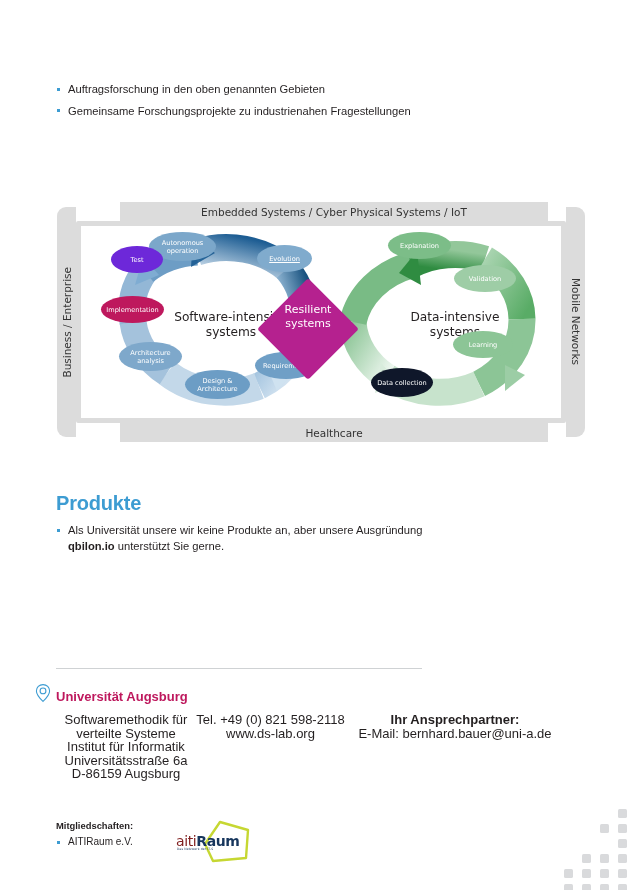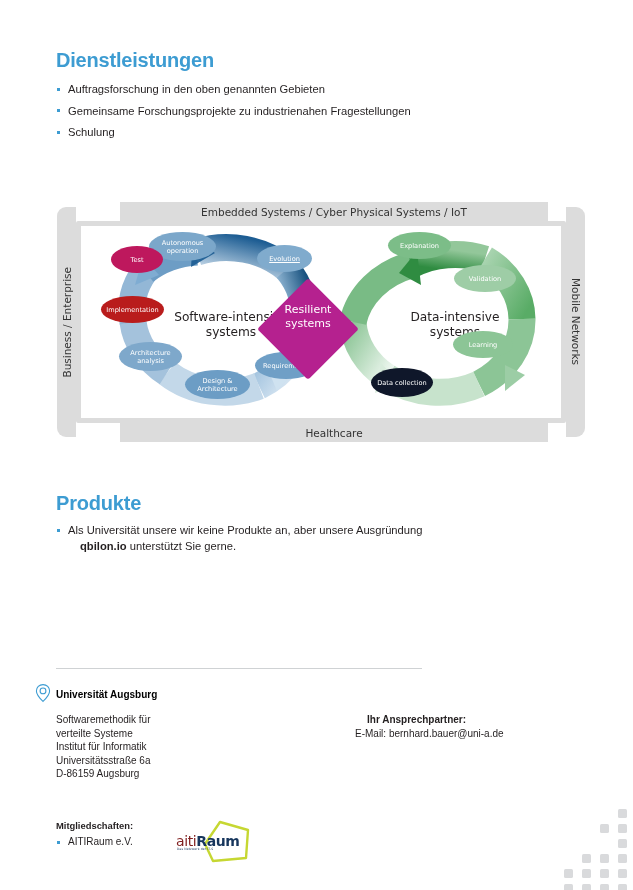--- a/index.html
+++ b/index.html
@@ -37,21 +37,21 @@
     content:"";
     position:absolute;
     left:1px;top:8.5px;
     width:3px;height:3px;
     background:#3d9cd2;
   }
   #list-dienst{left:56px;top:79px;width:460px;}
   #list-produkte{left:56px;top:522px;width:400px;}
   #list-produkte li{line-height:15.5px;padding-top:1px;}
   #list-produkte li::before{top:7px;}
-  .b{font-weight:bold;margin-left:12px;}
+  .b{font-weight:bold;}
 
   
   .diagram{
     position:absolute;
     left:57px;top:202px;
     width:528px;height:240px;
   }
   .frame-top,.frame-bottom{
     position:absolute;
     background:#dcdcdc;
@@ -132,23 +132,23 @@
 
   
   .divider{
     position:absolute;
     left:56px;top:668px;width:366px;height:1px;
     background:#cfd2d4;
   }
   .pin{position:absolute;left:34px;top:683px;width:18px;height:20px;}
   .org-name{
     position:absolute;left:56px;top:689px;
-    font-size:10px;font-weight:bold;color:#000000;
-  }
-  .col{position:absolute;font-size:10px;line-height:13.6px;color:#231f20;}
+    font-size:13px;font-weight:bold;color:#be185d;
+  }
+  .col{position:absolute;font-size:13px;line-height:13.6px;color:#231f20;text-align:center;}
   #col-addr{left:56px;top:713px;width:140px;}
   #col-tel{left:193px;top:713px;width:155px;}
   #col-contact{left:355px;top:713px;width:200px;}
   .col .b{font-weight:bold;}
 
   .memb-title{
     position:absolute;left:56px;top:820px;
     font-size:9.4px;font-weight:bold;color:#231f20;
   }
   #list-memb{left:56px;top:835px;width:140px;}
@@ -173,25 +173,23 @@
   .dot{
     position:absolute;width:9px;height:9px;
     background:#d9dadc;border-radius:1.6px;
   }
 </style>
 </head>
 <body>
 
 <div class="page">
 
-  <div class="section-heading" id="h-dienst">Dienstleistungen</div>
   <ul class="blist" id="list-dienst">
     <li>Auftragsforschung in den oben genannten Gebieten</li>
     <li>Gemeinsame Forschungsprojekte zu industrienahen Fragestellungen</li>
-    <li>Schulung</li>
   </ul>
 
   <div class="diagram">
 
     <div class="frame-top">Embedded Systems / Cyber Physical Systems / IoT</div>
     <div class="frame-bottom">Healthcare</div>
     <div class="frame-left">
       <span>Business / Enterprise</span>
     </div>
     <div class="frame-right">
@@ -264,22 +262,22 @@
     <div class="loop-title" id="title-right">
       <div>Data-intensive</div>
       <div>systems</div>
     </div>
 
     <div class="node" style="left:92px;top:30px;width:67px;height:29px;background:#7ba7ca;">Autonomous operation</div>
     <div class="node" style="left:200px;top:43px;width:55px;height:27px;background:#80abcd;text-decoration:underline;">Evolution</div>
     <div class="node" style="left:198px;top:150px;width:62px;height:27px;background:#6f9fc6;">Requirements</div>
     <div class="node" style="left:128px;top:168px;width:65px;height:29px;background:#6c9dc5;">Design &amp; Architecture</div>
     <div class="node" style="left:62px;top:140px;width:63px;height:29px;background:#7ea8cb;">Architecture analysis</div>
-    <div class="node" style="left:44px;top:94px;width:63px;height:27px;background:#b91c1c;">Implementation</div>
-    <div class="node" style="left:54px;top:44px;width:52px;height:27px;background:#be185d;">Test</div>
+    <div class="node" style="left:44px;top:94px;width:63px;height:27px;background:#be185d;">Implementation</div>
+    <div class="node" style="left:54px;top:44px;width:52px;height:27px;background:#6d28d9;">Test</div>
 
     <div class="node" style="left:331px;top:30px;width:63px;height:27px;background:#7cbd88;">Explanation</div>
     <div class="node" style="left:397px;top:63px;width:62px;height:27px;background:#9ecda6;">Validation</div>
     <div class="node" style="left:396px;top:129px;width:60px;height:27px;background:#8cc596;">Learning</div>
     <div class="node" style="left:314px;top:166px;width:62px;height:29px;background:#0f172a;">Data collection</div>
   </div>
 
   <div class="diamond"></div>
   <div class="diamond-label">
     <div>Resilient</div>
@@ -303,20 +301,24 @@
   <div class="org-name">Universität Augsburg</div>
 
   <div class="col" id="col-addr">
     <div>Softwaremethodik für</div>
     <div>verteilte Systeme</div>
     <div>Institut für Informatik</div>
     <div>Universitätsstraße 6a</div>
     <div>D-86159 Augsburg</div>
   </div>
 
+  <div class="col" id="col-tel">
+    <div>Tel. +49 (0) 821 598-2118</div>
+    <div>www.ds-lab.org</div>
+  </div>
 
   <div class="col" id="col-contact">
     <div class="b">Ihr Ansprechpartner:</div>
     <div style="">E-Mail: bernhard.bauer@uni-a.de</div>
   </div>
 
   <div class="memb-title">Mitgliedschaften:</div>
   <ul class="blist" id="list-memb">
     <li>AITIRaum e.V.</li>
   </ul>

